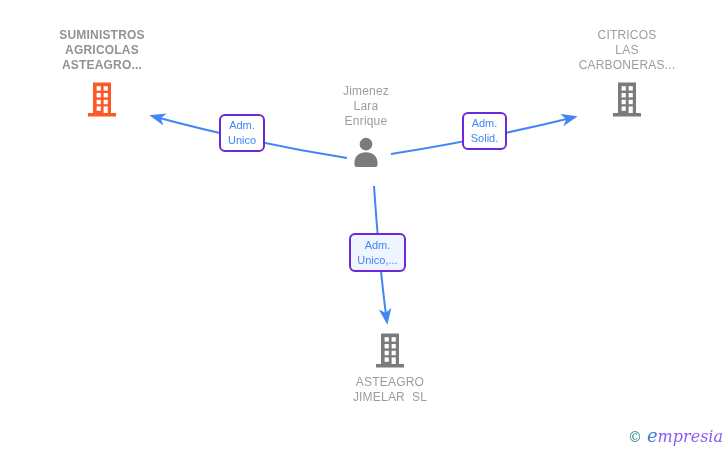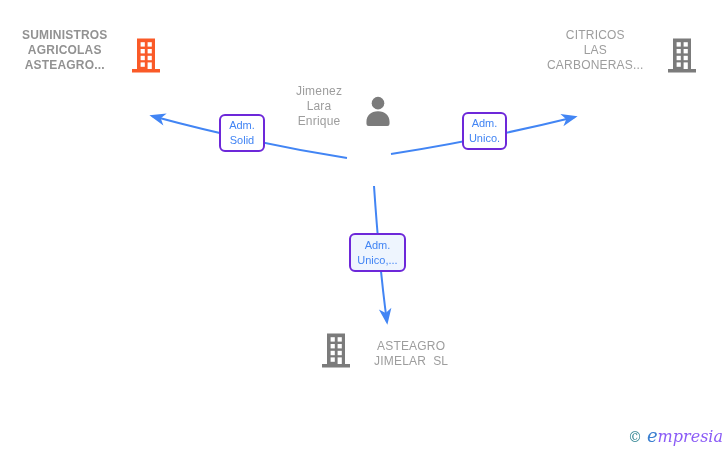--- a/index.html
+++ b/index.html
@@ -6,23 +6,22 @@
   .canvas{
     position:relative;
     width:728px;height:450px;
     background:#ffffff;
     font-family:"Liberation Sans", sans-serif;
     overflow:hidden;
   }
   svg.edges{position:absolute;left:0;top:0;width:728px;height:450px;}
   .node{
     position:absolute;
-    display:flex;flex-direction:row;align-items:center;
+    display:flex;flex-direction:column;align-items:center;
     text-align:center;
-    gap:22px;
   }
   .node-label{
     color:#9d9d9d;
     font-size:12px;line-height:15px;
     white-space:pre;
     letter-spacing:.2px;
   }
   .node-label.bold{font-weight:bold;color:#929292;}
   .icon-wrap{margin-top:9px;line-height:0;}
   .icon-wrap.below{margin-top:0;margin-bottom:7px;}
@@ -140,26 +139,26 @@
             <rect x="17.6" y="24.4" width="4.2" height="6.6"></rect>
         </g>
       </svg>
     </div>
     <div class="node-label"><span>ASTEAGRO</span>
 <span>JIMELAR  SL</span></div>
   </div>
 
   <div class="edge-label" style="left:219px;top:114px;width:46px;height:38px;">
     <span>Adm.</span>
-    <span>Solid</span>
+    <span>Unico</span>
   </div>
 
   <div class="edge-label" style="left:462px;top:112px;width:45px;height:38px;">
     <span>Adm.</span>
-    <span>Unico.</span>
+    <span>Solid.</span>
   </div>
 
   <div class="edge-label highlight" style="left:349px;top:233px;width:57px;height:39px;">
     <span>Adm.</span>
     <span>Unico,...</span>
   </div>
 
   <div class="brand">
     <span class="cpy">©</span><span class="b-e">e</span><span class="b-rest">mpresia</span>
   </div>

